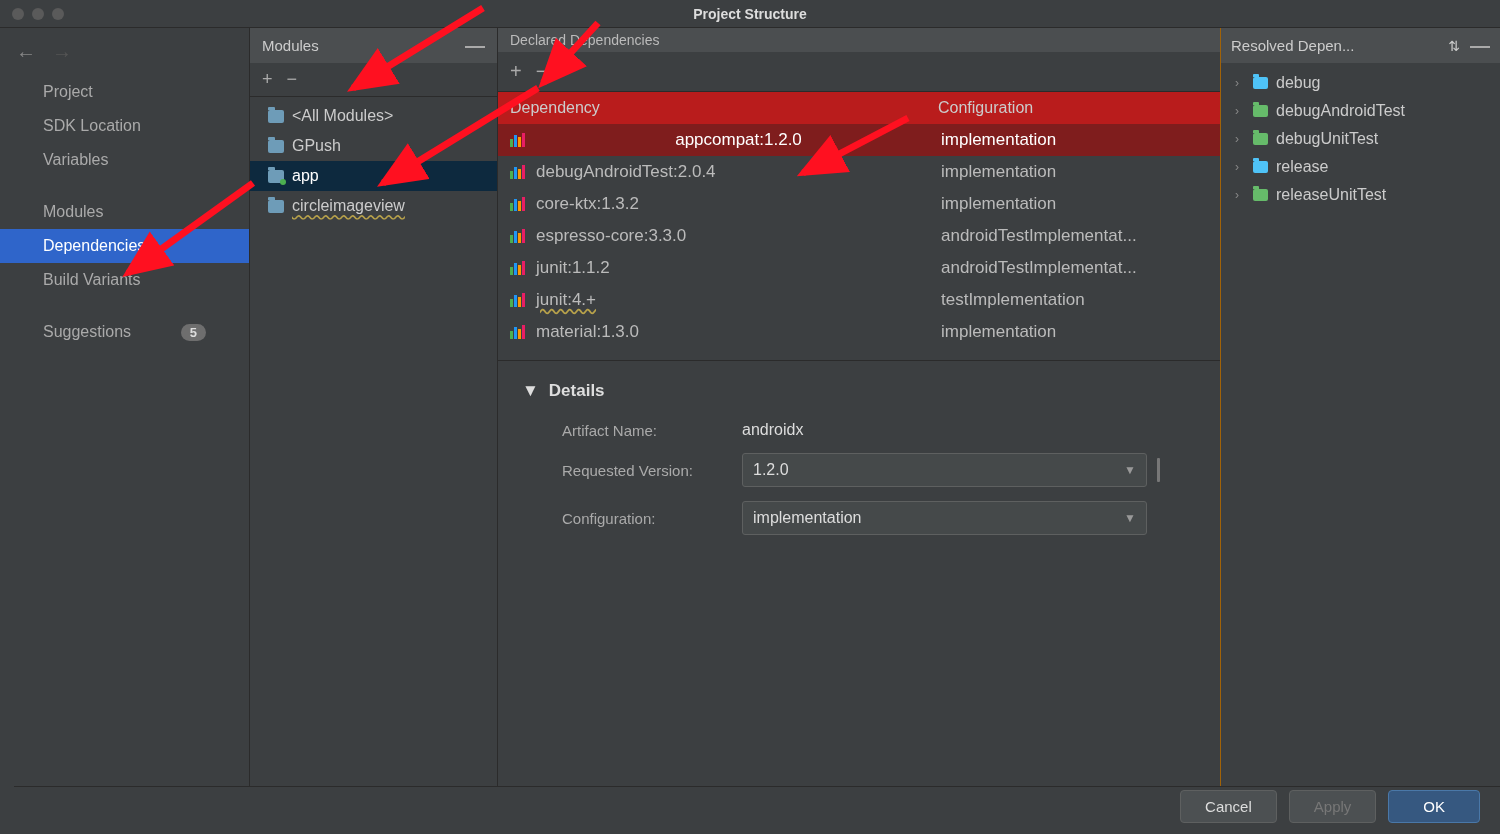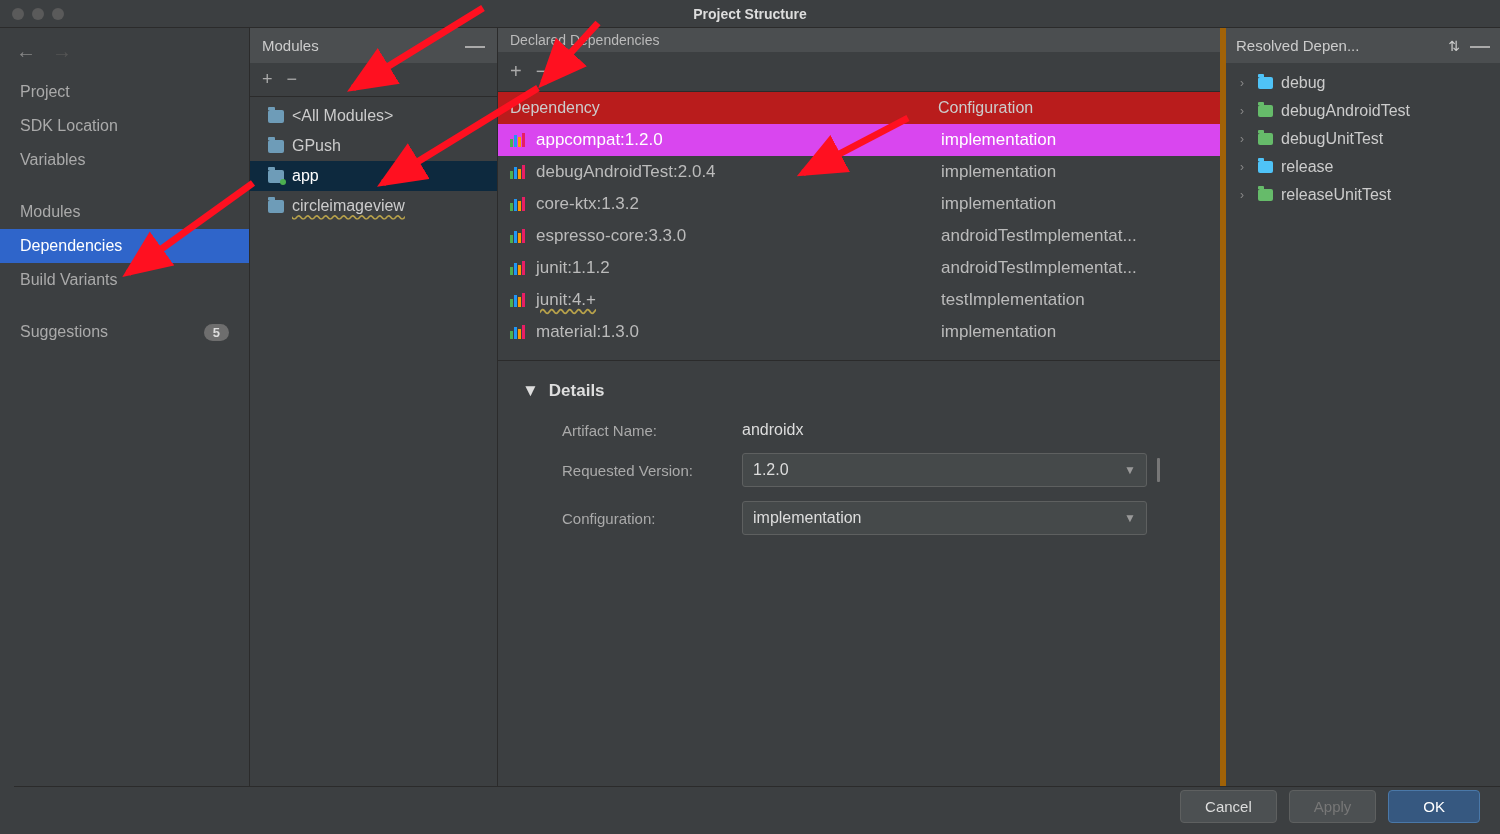--- a/index.html
+++ b/index.html
@@ -9,21 +9,21 @@
 .traffic-lights { display: flex; gap: 8px; padding-left: 12px; }
 .traffic-light { width: 12px; height: 12px; border-radius: 50%; background: #5a5a5a; }
 .titlebar-title { position: absolute; left: 50%; transform: translateX(-50%); color: #ddd; font-weight: 600; font-size: 14px; }
 
 .main-area { display: flex; height: 758px; }
 
 .sidebar { width: 250px; background: #3c3f41; border-right: 1px solid #2b2b2b; }
 .nav-controls { padding: 12px 16px; display: flex; gap: 16px; }
 .nav-arrow { font-size: 20px; color: #888; cursor: pointer; }
 .nav-arrow.disabled { color: #555; }
-.sidebar-item { padding: 8px 20px; color: #aaa; cursor: pointer; display: flex; justify-content: space-between; align-items: center; font-size: 16px; }
+.sidebar-item { padding: 8px 43px; color: #aaa; cursor: pointer; display: flex; justify-content: space-between; align-items: center; font-size: 16px; }
 .sidebar-item.selected { background: #2f65ca; color: #fff; }
 .sidebar-spacer { height: 18px; }
 .badge { background: #6e6e6e; color: #ddd; border-radius: 10px; padding: 1px 9px; font-size: 13px; font-weight: 600; }
 
 .modules-panel { width: 248px; background: #3c3f41; border-right: 1px solid #2b2b2b; display: flex; flex-direction: column; }
 .panel-header { background: #4b4e50; padding: 6px 12px; display: flex; justify-content: space-between; align-items: center; color: #ccc; font-size: 15px; }
 .panel-toolbar { padding: 6px 12px; display: flex; gap: 14px; border-bottom: 1px solid #2b2b2b; font-size: 18px; color: #aaa; }
 .toolbar-btn { cursor: pointer; }
 .module-list { padding: 4px 0; }
 .module-item { padding: 6px 18px; display: flex; align-items: center; gap: 8px; cursor: pointer; color: #ccc; font-size: 16px; }
@@ -32,40 +32,40 @@
 .folder-icon::before { content: ''; position: absolute; top: -3px; left: 0; width: 7px; height: 3px; background: #6e9cb8; border-radius: 1px 1px 0 0; }
 .folder-icon.green-dot::after { content:''; position:absolute; bottom:-2px; right:-2px; width:6px; height:6px; background:#4caf50; border-radius:50%; }
 
 .deps-panel { flex: 1; background: #3c3f41; display: flex; flex-direction: column; position: relative; }
 .deps-header { background: #4b4e50; padding: 4px 12px; color: #bbb; font-size: 14px; }
 .deps-toolbar { padding: 8px 12px; display: flex; gap: 14px; font-size: 20px; color: #aaa; border-bottom: 1px solid #2b2b2b; }
 .table-header { display: flex; background: #b91c1c; padding: 7px 12px; color: #ccc; font-size: 16px; }
 .col-dep { flex: 0 0 415px; }
 .col-conf { flex: 1; margin-left: 13px; }
 .dep-row { display: flex; padding: 6px 12px; cursor: pointer; font-size: 17px; align-items: center; }
-.dep-row.selected { background: #d946ef; color: #fff; }
+.dep-row.selected { background: #7f1d1d; color: #fff; text-align: center; }
 .dep-icon { width: 16px; height: 14px; margin-right: 10px; display: inline-flex; align-items: flex-end; gap: 1px; flex-shrink: 0; }
 .dep-icon span { width: 3px; background: currentColor; }
 .dep-icon .b1 { background: #4caf50; height: 8px; }
 .dep-icon .b2 { background: #2196f3; height: 12px; }
 .dep-icon .b3 { background: #ff9800; height: 10px; }
 .dep-icon .b4 { background: #e91e63; height: 14px; }
 .dep-name { flex: 0 0 405px; }
 .underline-wave { text-decoration: underline wavy #b8a24a; text-underline-offset: 3px; }
 
 .details-section { padding: 20px 24px; border-top: 1px solid #2b2b2b; margin-top: 12px; }
 .details-title { display: flex; align-items: center; gap: 10px; font-weight: 600; color: #ddd; font-size: 17px; margin-bottom: 20px; }
 .details-row { display: flex; align-items: center; margin-bottom: 14px; padding-left: 40px; }
 .details-label { width: 180px; color: #aaa; font-size: 15px; }
 .details-value { color: #ddd; font-size: 16px; }
 .combo { display: flex; align-items: center; background: #45494a; border: 1px solid #5e6060; border-radius: 3px; width: 405px; height: 34px; padding: 0 10px; justify-content: space-between; color: #ddd; font-size: 16px; }
 .combo-arrow { color: #999; font-size: 12px; }
 .pipe-hint { width: 3px; height: 24px; background: #777; margin-left: 10px; border-radius: 1px; }
 
-.resolved-panel { width: 280px; background: #3c3f41; border-left: 6px solid #a16207; display: flex; flex-direction: column; }
+.resolved-panel { width: 280px; background: #3c3f41; border-left: 1px solid #a16207; display: flex; flex-direction: column; }
 .resolved-header { background: #4b4e50; padding: 6px 10px; display: flex; justify-content: space-between; align-items: center; color: #ccc; font-size: 15px; }
 .tree-list { padding: 6px 0; }
 .tree-item { padding: 5px 14px; display: flex; align-items: center; gap: 8px; font-size: 16px; color: #ccc; cursor: pointer; }
 .chevron { width: 10px; color: #888; font-size: 12px; }
 .folder-small { width: 15px; height: 12px; border-radius: 2px; position: relative; flex-shrink: 0; }
 .folder-small::before { content: ''; position: absolute; top: -3px; left: 0; width: 6px; height: 3px; border-radius: 1px 1px 0 0; background: inherit; }
 .f-blue { background: #4fc3f7; }
 .f-green { background: #66bb6a; }
 
 .footer { height: 40px; background: #3c3f41; border-top: 1px solid #2b2b2b; display: flex; justify-content: flex-end; align-items: center; padding-right: 20px; gap: 12px; margin-left: 14px; }

